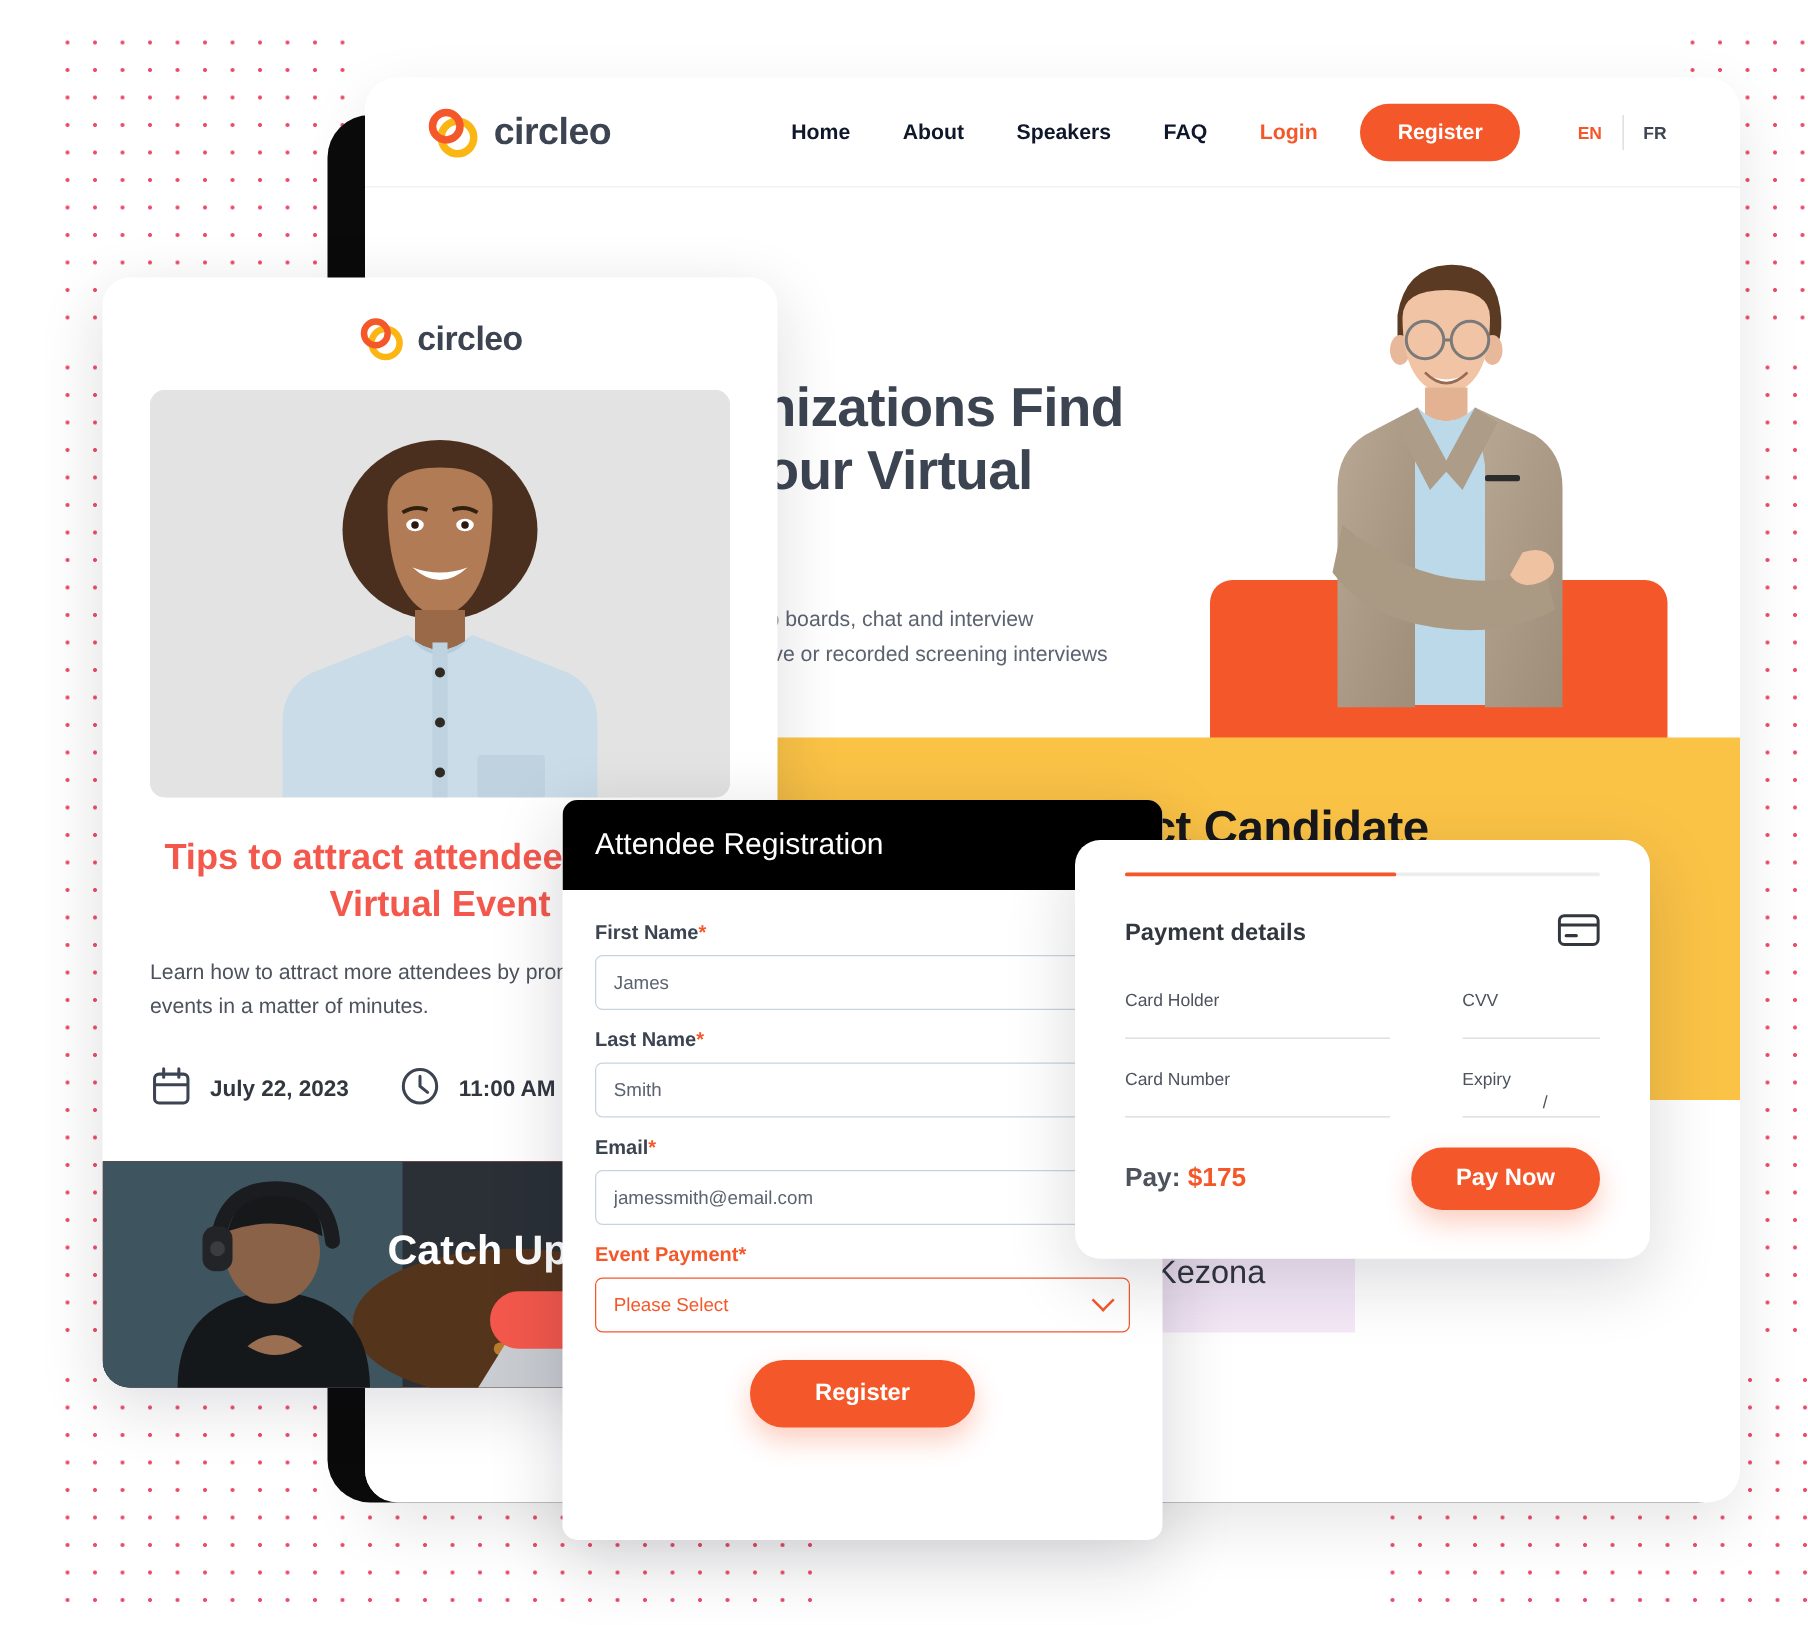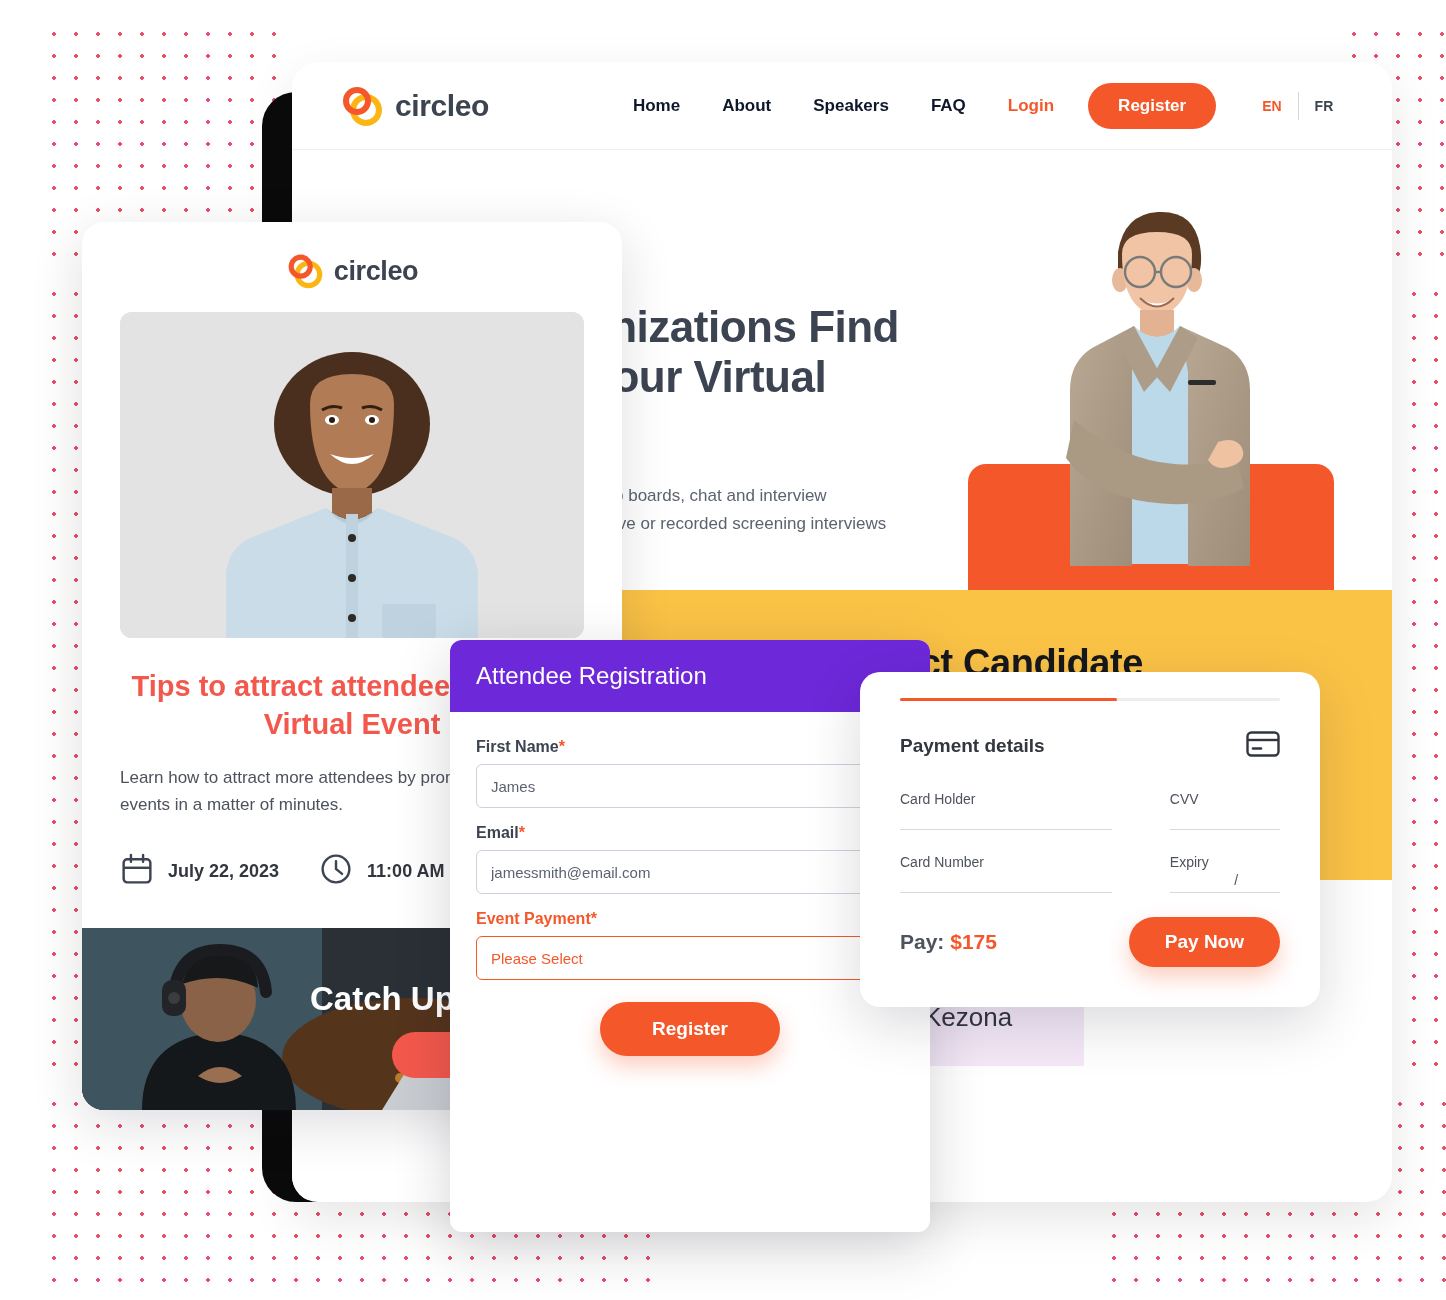--- a/index.html
+++ b/index.html
@@ -165,21 +165,21 @@
     position:absolute;
     left: 450px; top: 640px;
     width: 480px; height: 592px;
     background:#fff;
     border-radius: 12px 12px 12px 12px;
     z-index: 7;
     box-shadow: 0 16px 56px rgba(20,20,40,0.18);
     overflow: hidden;
   }
   .reg-head {
-    height: 72px; background:#6d28d9;
+    height: 72px; background:#000000;
     display:flex; align-items:center; padding: 0 26px;
   }
   .reg-head-title { font-size: 24px; color:#fff; font-weight: 400; }
   .reg-body { padding: 26px 26px 0 26px; }
   .field { margin-bottom: 16px; }
   .field-label { font-size: 16px; font-weight: 700; color:#3C4451; margin-bottom: 8px; }
   .field-label .req { color:#F4582A; }
   .field-label.accent { color:#F4582A; }
   .field-input {
     width: 100%; height: 44px;
@@ -463,20 +463,24 @@
     <div class="reg-head">
       <span class="reg-head-title">Attendee Registration</span>
     </div>
     <div class="reg-body">
 
       <div class="field">
         <div class="field-label"><span>First Name</span><span class="req">*</span></div>
         <input class="field-input" value="James" style="">
       </div>
 
+      <div class="field">
+        <div class="field-label"><span>Last Name</span><span class="req">*</span></div>
+        <input class="field-input" value="Smith" style="">
+      </div>
 
       <div class="field">
         <div class="field-label"><span>Email</span><span class="req">*</span></div>
         <input class="field-input" value="jamessmith@email.com" style="">
       </div>
 
       <div class="field">
         <div class="field-label accent"><span>Event Payment</span><span class="req">*</span></div>
         <div class="field-input select">
           <span>Please Select</span>

